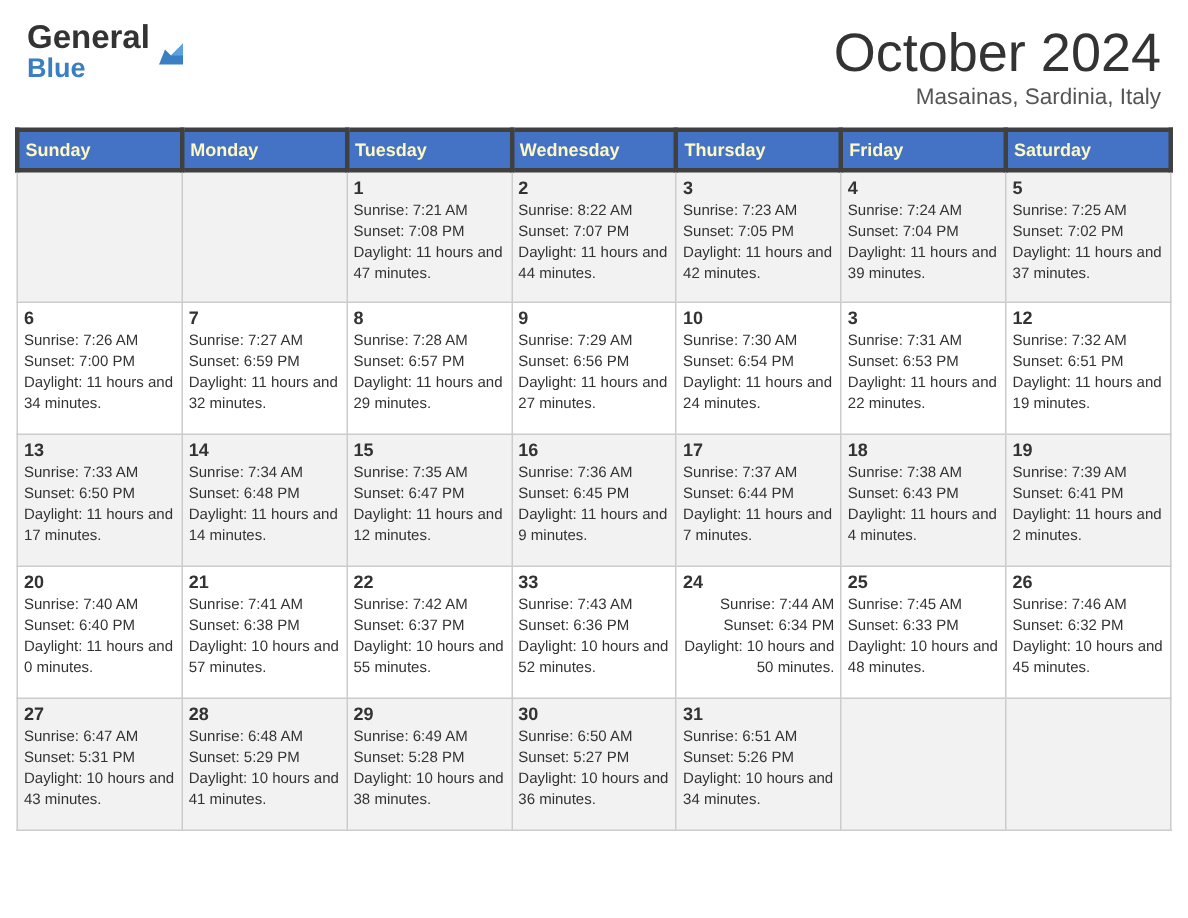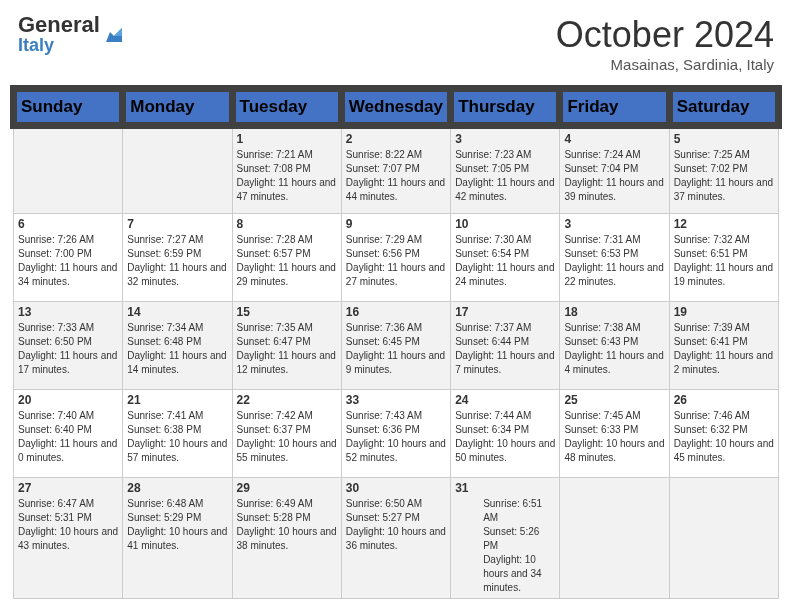--- a/index.html
+++ b/index.html
@@ -48,25 +48,25 @@
       font-size: 15px;
       color: #555;
     }
     table {
       width: 100%;
       border-collapse: collapse;
       table-layout: fixed;
     }
     thead tr th {
       background-color: #4472c4;
-      color: #000000;
-      font-size: 17px;
+      color: #fef9c3;
+      font-size: 12px;
       padding: 5px 4px;
       text-align: left;
-      border: 7px solid #404040;
+      border: 3px solid #404040;
     }
     tbody tr td {
       vertical-align: top;
       border: 1px solid #ccc;
       padding: 3px 4px;
       font-size: 10px;
       color: #333;
       min-height: 80px;
       height: 88px;
     }
@@ -89,21 +89,21 @@
     }
   </style>
 </head>
 <body>
 
 <div class="header">
   <div class="logo">
     <div style="display:flex;align-items:center;">
       <div style="line-height:1;">
         <span class="logo-text-general">General</span><br>
-        <span class="logo-text-blue">Italy</span>
+        <span class="logo-text-blue">Blue</span>
       </div>
       <svg class="logo-icon" viewBox="0 0 24 24" xmlns="http://www.w3.org/2000/svg">
         <polygon points="4,20 20,20 20,6 12,14 8,10" fill="#3a7fc1"></polygon>
         <polygon points="12,14 20,6 20,14" fill="#5ba3e0"></polygon>
       </svg>
     </div>
   </div>
   <div class="title-block">
     <div class="month-title">October 2024</div>
     <div class="location-title">Masainas, Sardinia, Italy</div>
@@ -265,21 +265,21 @@
 Daylight: 10 hours and 55 minutes.</div>
         </td>
         <td>
           <span class="day-number">33</span>
           <div class="day-detail" style="white-space: pre-line;">Sunrise: 7:43 AM
 Sunset: 6:36 PM
 Daylight: 10 hours and 52 minutes.</div>
         </td>
         <td>
           <span class="day-number">24</span>
-          <div class="day-detail" style="white-space: pre-line;">Sunrise: 7:44 AM
+          <div class="day-detail" style="white-space: pre-line; text-align: right;">Sunrise: 7:44 AM
 Sunset: 6:34 PM
 Daylight: 10 hours and 50 minutes.</div>
         </td>
         <td>
           <span class="day-number">25</span>
           <div class="day-detail" style="white-space: pre-line;">Sunrise: 7:45 AM
 Sunset: 6:33 PM
 Daylight: 10 hours and 48 minutes.</div>
         </td>
         <td>
@@ -309,21 +309,21 @@
 Daylight: 10 hours and 38 minutes.</div>
         </td>
         <td>
           <span class="day-number">30</span>
           <div class="day-detail" style="white-space: pre-line;">Sunrise: 6:50 AM
 Sunset: 5:27 PM
 Daylight: 10 hours and 36 minutes.</div>
         </td>
         <td>
           <span class="day-number">31</span>
-          <div class="day-detail" style="white-space: pre-line; margin-left: 28px;">Sunrise: 6:51 AM
+          <div class="day-detail" style="white-space: pre-line;">Sunrise: 6:51 AM
 Sunset: 5:26 PM
 Daylight: 10 hours and 34 minutes.</div>
         </td>
         <td></td>
         <td></td>
       </tr>
     </tbody>
 </table>
 
 </body></html>

